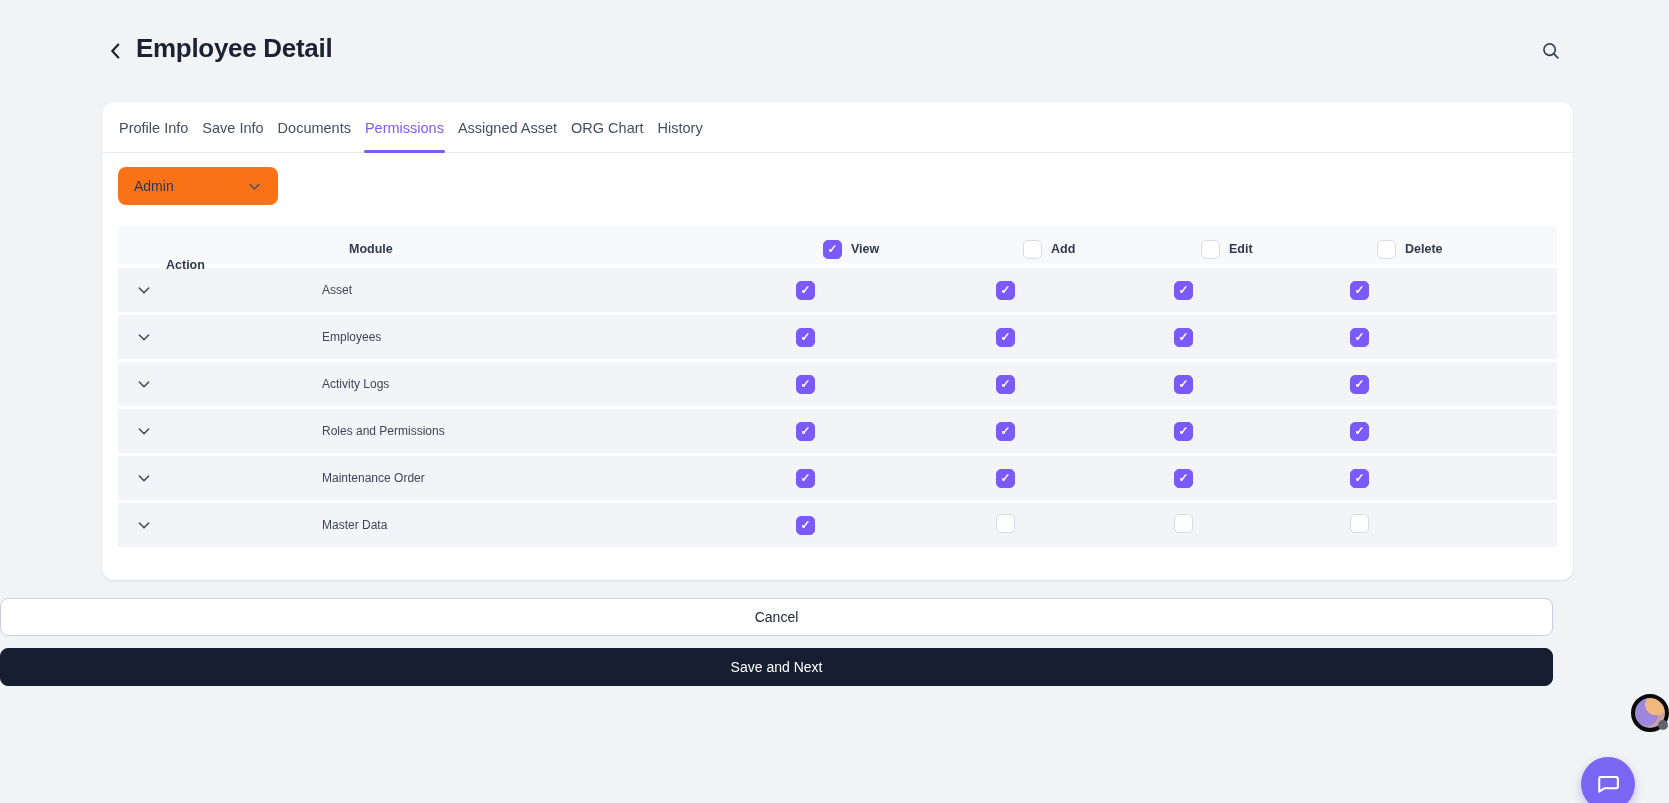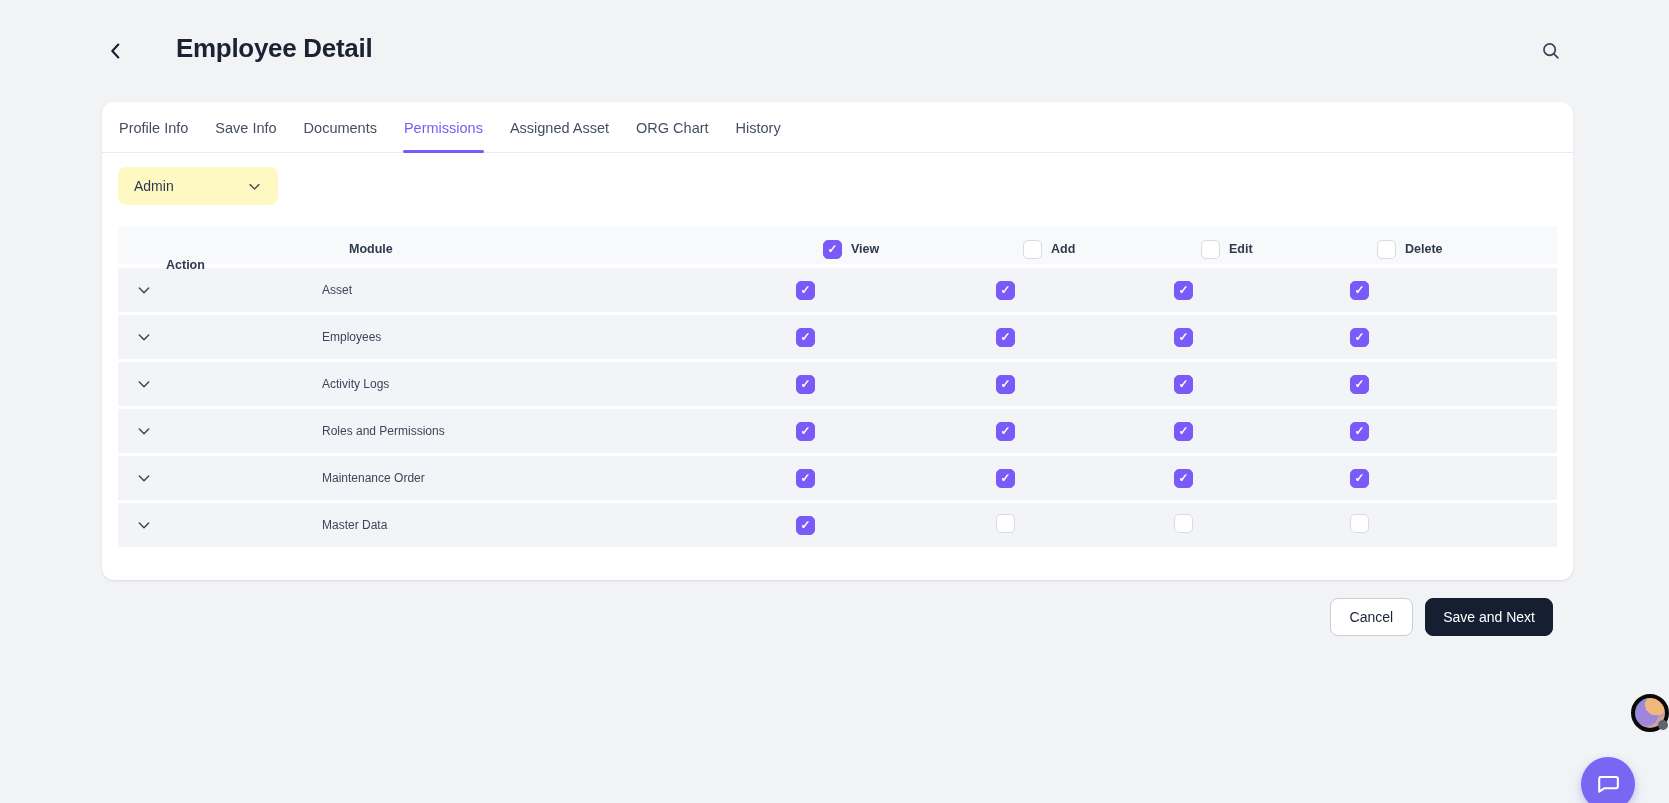--- a/index.html
+++ b/index.html
@@ -22,50 +22,50 @@
     color:var(--text-main);
   }
   
   .topbar{position:absolute;left:0;top:0;width:100%;height:96px;}
   .back-btn{
     position:absolute;left:103px;top:38px;width:26px;height:26px;
     display:flex;align-items:center;justify-content:center;cursor:pointer;
   }
   .page-title{
     position:absolute;left:136px;top:33px;
-    font-size:26px;font-weight:700;letter-spacing:-0.3px;color:var(--text-main);margin-left:40px;
+    font-size:26px;font-weight:700;letter-spacing:-0.3px;color:var(--text-main);
   }
   .search-btn{
     position:absolute;left:1538px;top:38px;width:26px;height:26px;
     display:flex;align-items:center;justify-content:center;cursor:pointer;
   }
   
   .card{
     position:absolute;left:102px;top:102px;width:1471px;height:478px;
     background:#fff;border-radius:12px;
     box-shadow:0 1px 3px rgba(20,25,40,.07), 0 1px 2px rgba(20,25,40,.04);
   }
   
   .tabs{
-    display:flex;align-items:flex-end;gap:25px;
+    display:flex;align-items:flex-end;gap:12px;
     padding:0 16px;height:51px;border-bottom:1px solid var(--border-soft);
   }
   .tab{
     padding:0 1px 16px 1px;cursor:pointer;position:relative;
     font-size:14.5px;color:#444E63;white-space:nowrap;
   }
   .tab.active{color:var(--accent);font-weight:400;}
   .tab.active::after{
     content:"";position:absolute;left:0;right:0;bottom:-1px;height:3px;
     background:var(--accent);border-radius:2px;
   }
   
   .role-select{
     position:absolute;left:16px;top:65px;width:160px;height:38px;
-    background:#fef9c3;border-radius:8px;cursor:pointer;
+    background:#f97316;border-radius:8px;cursor:pointer;
     display:flex;align-items:center;justify-content:space-between;
     padding:0 16px;font-size:14px;color:#2E3750;font-weight:500;text-align:right;
   }
   
   .ptable{position:absolute;left:16px;top:124px;width:1439px;}
   .grid-cols{
     display:grid;
     grid-template-columns:204px 474px 200px 178px 176px 1fr;
     align-items:center;
   }
@@ -81,21 +81,21 @@
     width:19px;height:19px;border-radius:5px;flex:0 0 auto;
     display:inline-flex;align-items:center;justify-content:center;
     background:#fff;border:1.5px solid #D8DBE2;cursor:pointer;
   }
   .cb .tick{display:none;color:#fff;font-size:12px;font-weight:700;line-height:1;}
   .cb.checked{background:var(--accent);border-color:var(--accent);}
   .cb.checked .tick{display:block;}
   
   .footer-actions{
     position:absolute;top:598px;left:0;width:1553px;
-    display:flex;justify-content:flex-end;gap:12px;
+    display:flex;justify-content:flex-end;gap:12px;flex-direction:column;
   }
   .btn{
     height:38px;border-radius:8px;font-size:14px;cursor:pointer;
     font-family:"Liberation Sans", sans-serif;
   }
   .btn-cancel{
     background:#fff;border:1px solid #C9CED8;color:#1B2437;padding:0 19px;
   }
   .btn-save{
     background:var(--dark);border:1px solid var(--dark);color:#fff;padding:0 17px;font-weight:400;

